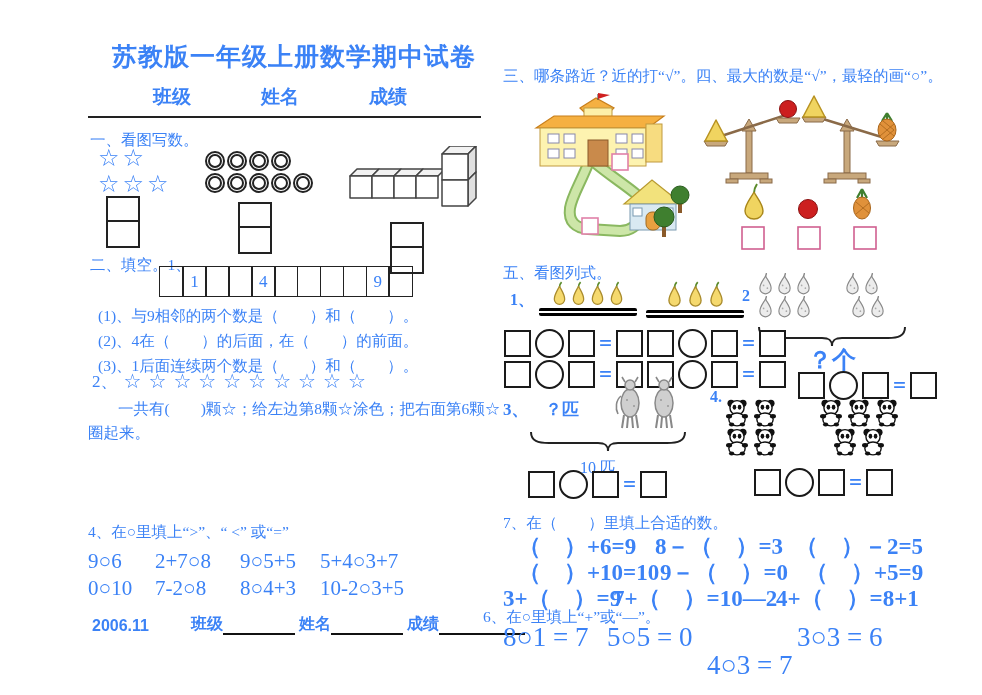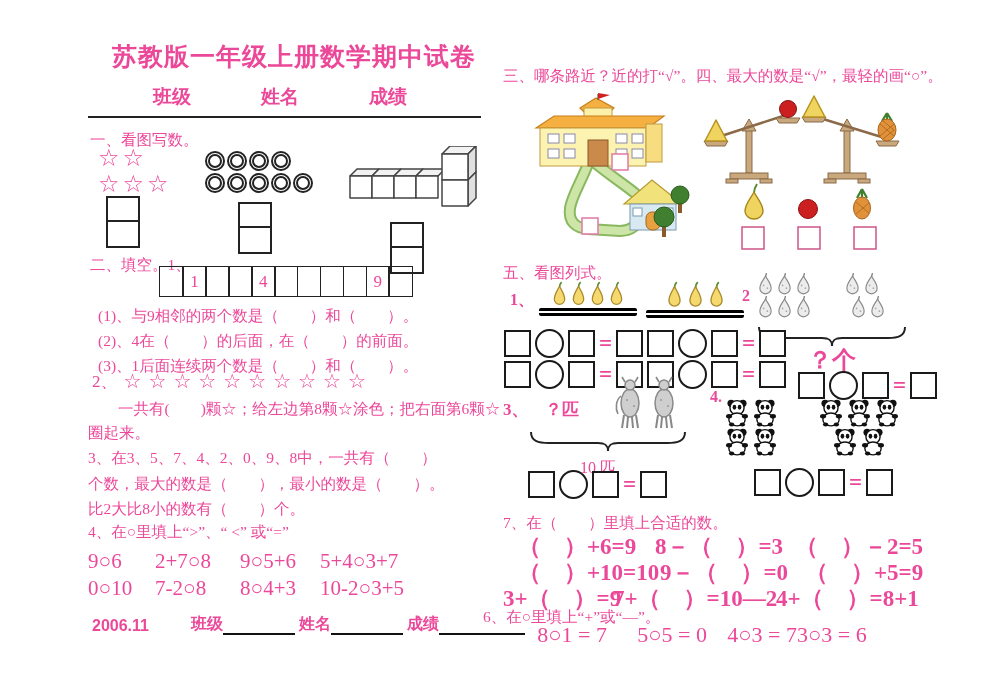--- a/index.html
+++ b/index.html
@@ -1,18 +1,18 @@
 <!DOCTYPE html>
 <html><head>
 <meta charset="utf-8">
 <style>
   * { margin:0; padding:0; box-sizing:border-box; }
   html,body { background:#fff; }
   #sheet { position:relative; width:982px; height:695px; background:#fff;
-           font-family:"Liberation Serif", serif; color:#ec4899; overflow:hidden; }
+           font-family:"Liberation Serif", serif; color:#3b82f6; overflow:hidden; }
   .abs { position:absolute; }
   .sans { font-family:"Liberation Sans", sans-serif; }
   .b { font-weight:bold; }
   .t15 { font-size:15.5px; line-height:25px; }
   
   .star { font-size:24px; line-height:26px; letter-spacing:3px; }
   .q2stars .star { font-size:20px; letter-spacing:7px; }
   .dc { display:inline-flex; width:20px; height:20px; border:2px solid #222; border-radius:50%;
         align-items:center; justify-content:center; margin:1px; }
   .dc::after { content:""; width:10px; height:10px; border:2px solid #222; border-radius:50%; }
@@ -123,32 +123,27 @@
 
   <div class="abs" style="left:92px; top:368px; display:flex; align-items:center;">
     <span style="font-size:17px;">2、</span>
     <span class="q2stars" style="margin-left:6px;">
       
     <span class="star">☆</span><span class="star">☆</span><span class="star">☆</span><span class="star">☆</span><span class="star">☆</span><span class="star">☆</span><span class="star">☆</span><span class="star">☆</span><span class="star">☆</span><span class="star">☆</span></span>
   </div>
   <div class="abs t15" style="left:118px; top:396px;">一共有(　　)颗☆；给左边第8颗☆涂色；把右面第6颗☆</div>
   <div class="abs t15" style="left:88px; top:420px;">圈起来。</div>
 
-  <div class="abs t15" style="left:88px; top:445px; line-height:25.5px;">
-    <div>3、在3、5、7、4、2、0、9、8中，一共有（　　）</div>
-    <div>个数，最大的数是（　　），最小的数是（　　）。</div>
-    <div>比2大比8小的数有（　　）个。</div>
-  </div>
 
   <div class="abs t15" style="left:88px; top:519px;">4、在○里填上“&gt;”、“ &lt;” 或“=”</div>
   <div class="abs" style="left:88px; top:540px; font-size:21px; line-height:27px;">
     <div style="display:flex;margin-top:8px;">
       <span style="width:67px;">9○6</span>
       <span style="width:85px;">2+7○8</span>
-      <span style="width:80px;">9○5+6</span>
+      <span style="width:80px;">9○5+5</span>
       <span>5+4○3+7</span>
     </div>
     <div style="display:flex;">
       <span style="width:67px;">0○10</span>
       <span style="width:85px;">7-2○8</span>
       <span style="width:80px;">8○4+3</span>
       <span>10-2○3+5</span>
     </div>
   </div>
 
@@ -600,20 +595,20 @@
     <span style="width:145px;">9－（　）=0</span>
     <span>（　）+5=9</span>
   </div>
   <div class="abs eqtxt" style="left:503px; top:583px; display:flex;">
     <span style="width:110px;">3+（　）=9</span>
     <span style="width:163px;">7+（　）=10—2</span>
     <span>4+（　）=8+1</span>
   </div>
 
   <div class="abs t15" style="left:483px; top:604px;">6、在○里填上“+”或“—”。</div>
-  <div class="abs" style="left:503px; top:622px; font-size:22px; display:flex;text-align:right;">
+  <div class="abs" style="left:503px; top:622px; font-size:27px; display:flex;">
     <span style="width:104px;">8○1 = 7</span>
     <span style="width:100px;">5○5 = 0</span>
-    <span style="width:90px;">4○3 = 7</span>
+    <span style="width:90px;margin-top:28px;">4○3 = 7</span>
     <span>3○3 = 6</span>
   </div>
 
 </div>
 
 </body></html>

